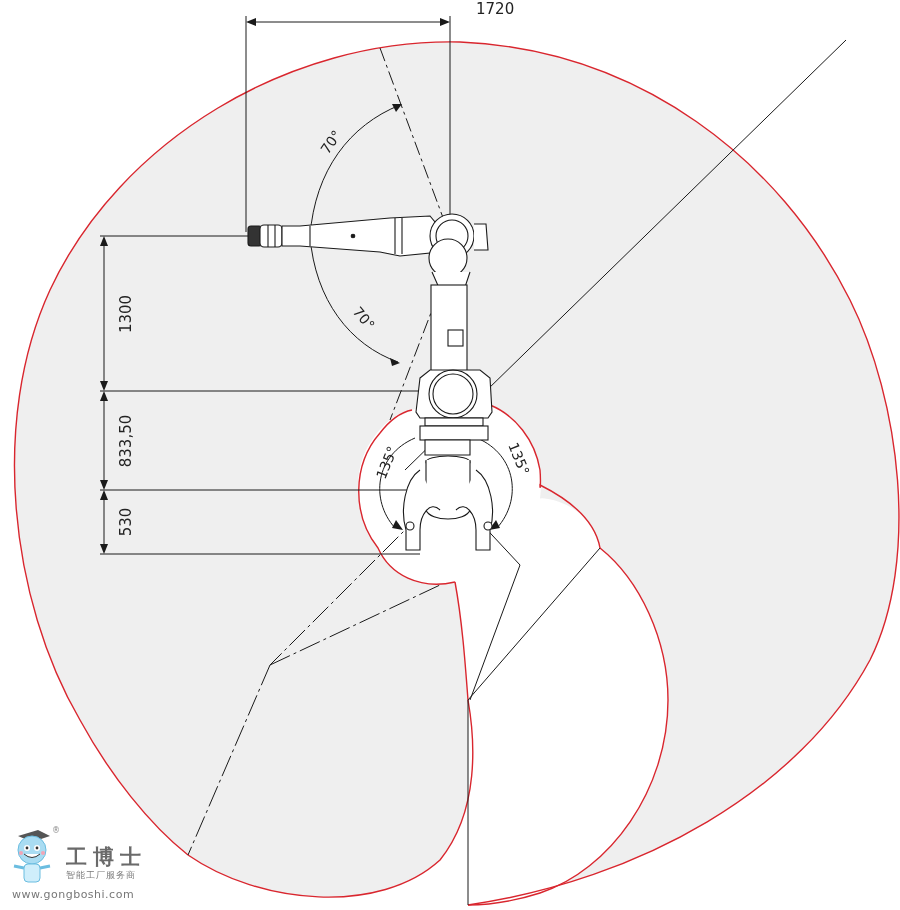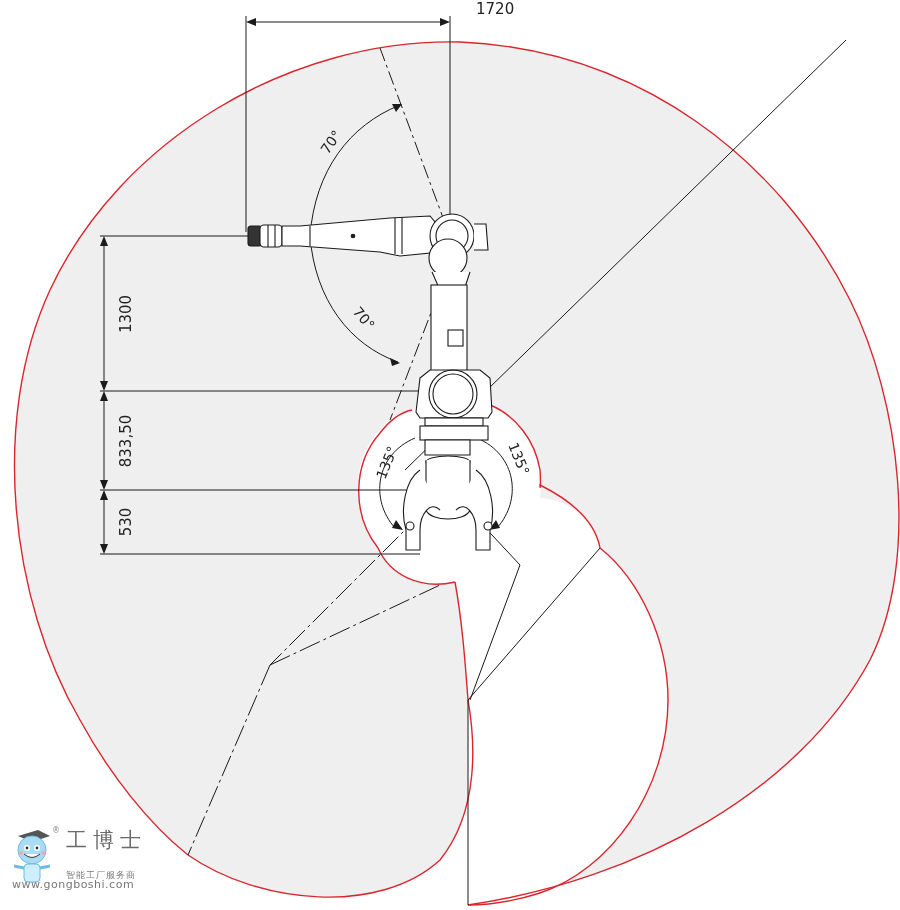--- a/index.html
+++ b/index.html
@@ -1,23 +1,23 @@
 <!DOCTYPE html>
 <html><head>
 <meta charset="utf-8">
 <style>
   html, body { margin: 0; padding: 0; background: #ffffff; }
   body { width: 900px; height: 910px; position: relative; overflow: hidden; font-family: "DejaVu Sans", sans-serif; }
   #diagram { position: absolute; left: 0; top: 0; }
   .dim-text { font-family: "DejaVu Sans", sans-serif; font-size: 15px; fill: #222; }
   .angle-text { font-family: "DejaVu Sans", sans-serif; font-size: 14px; fill: #222; }
   .logo { position: absolute; left: 8px; top: 826px; width: 150px; height: 80px; }
-  .logo-title { position: absolute; left: 58px; top: 0; font-family: "DejaVu Serif", serif; font-size: 21px; font-weight: normal; color: #6a6a6a; letter-spacing: 6px; }
+  .logo-title { position: absolute; left: 58px; top: 17px; font-family: "DejaVu Serif", serif; font-size: 21px; font-weight: bold; color: #6a6a6a; letter-spacing: 6px; }
   .logo-sub { position: absolute; left: 58px; top: 43px; font-family: "DejaVu Sans", sans-serif; font-size: 9px; color: #7a7a7a; letter-spacing: 1px; text-align: right; }
-  .logo-url { position: absolute; left: 4px; top: 52px; font-family: "DejaVu Sans", sans-serif; font-size: 11px; color: #777; letter-spacing: 0.5px; }
+  .logo-url { position: absolute; left: 4px; top: 62px; font-family: "DejaVu Sans", sans-serif; font-size: 11px; color: #777; letter-spacing: 0.5px; }
   .logo-reg { position: absolute; left: 44px; top: 0px; font-size: 8px; color: #888; }
 </style>
 </head>
 <body>
 
 <svg id="diagram" width="900" height="910" viewBox="0 0 900 910" xmlns="http://www.w3.org/2000/svg">
 
   <path d="M 468 905
            C 640 880 800 790 870 660
            C 920 560 900 400 850 300

